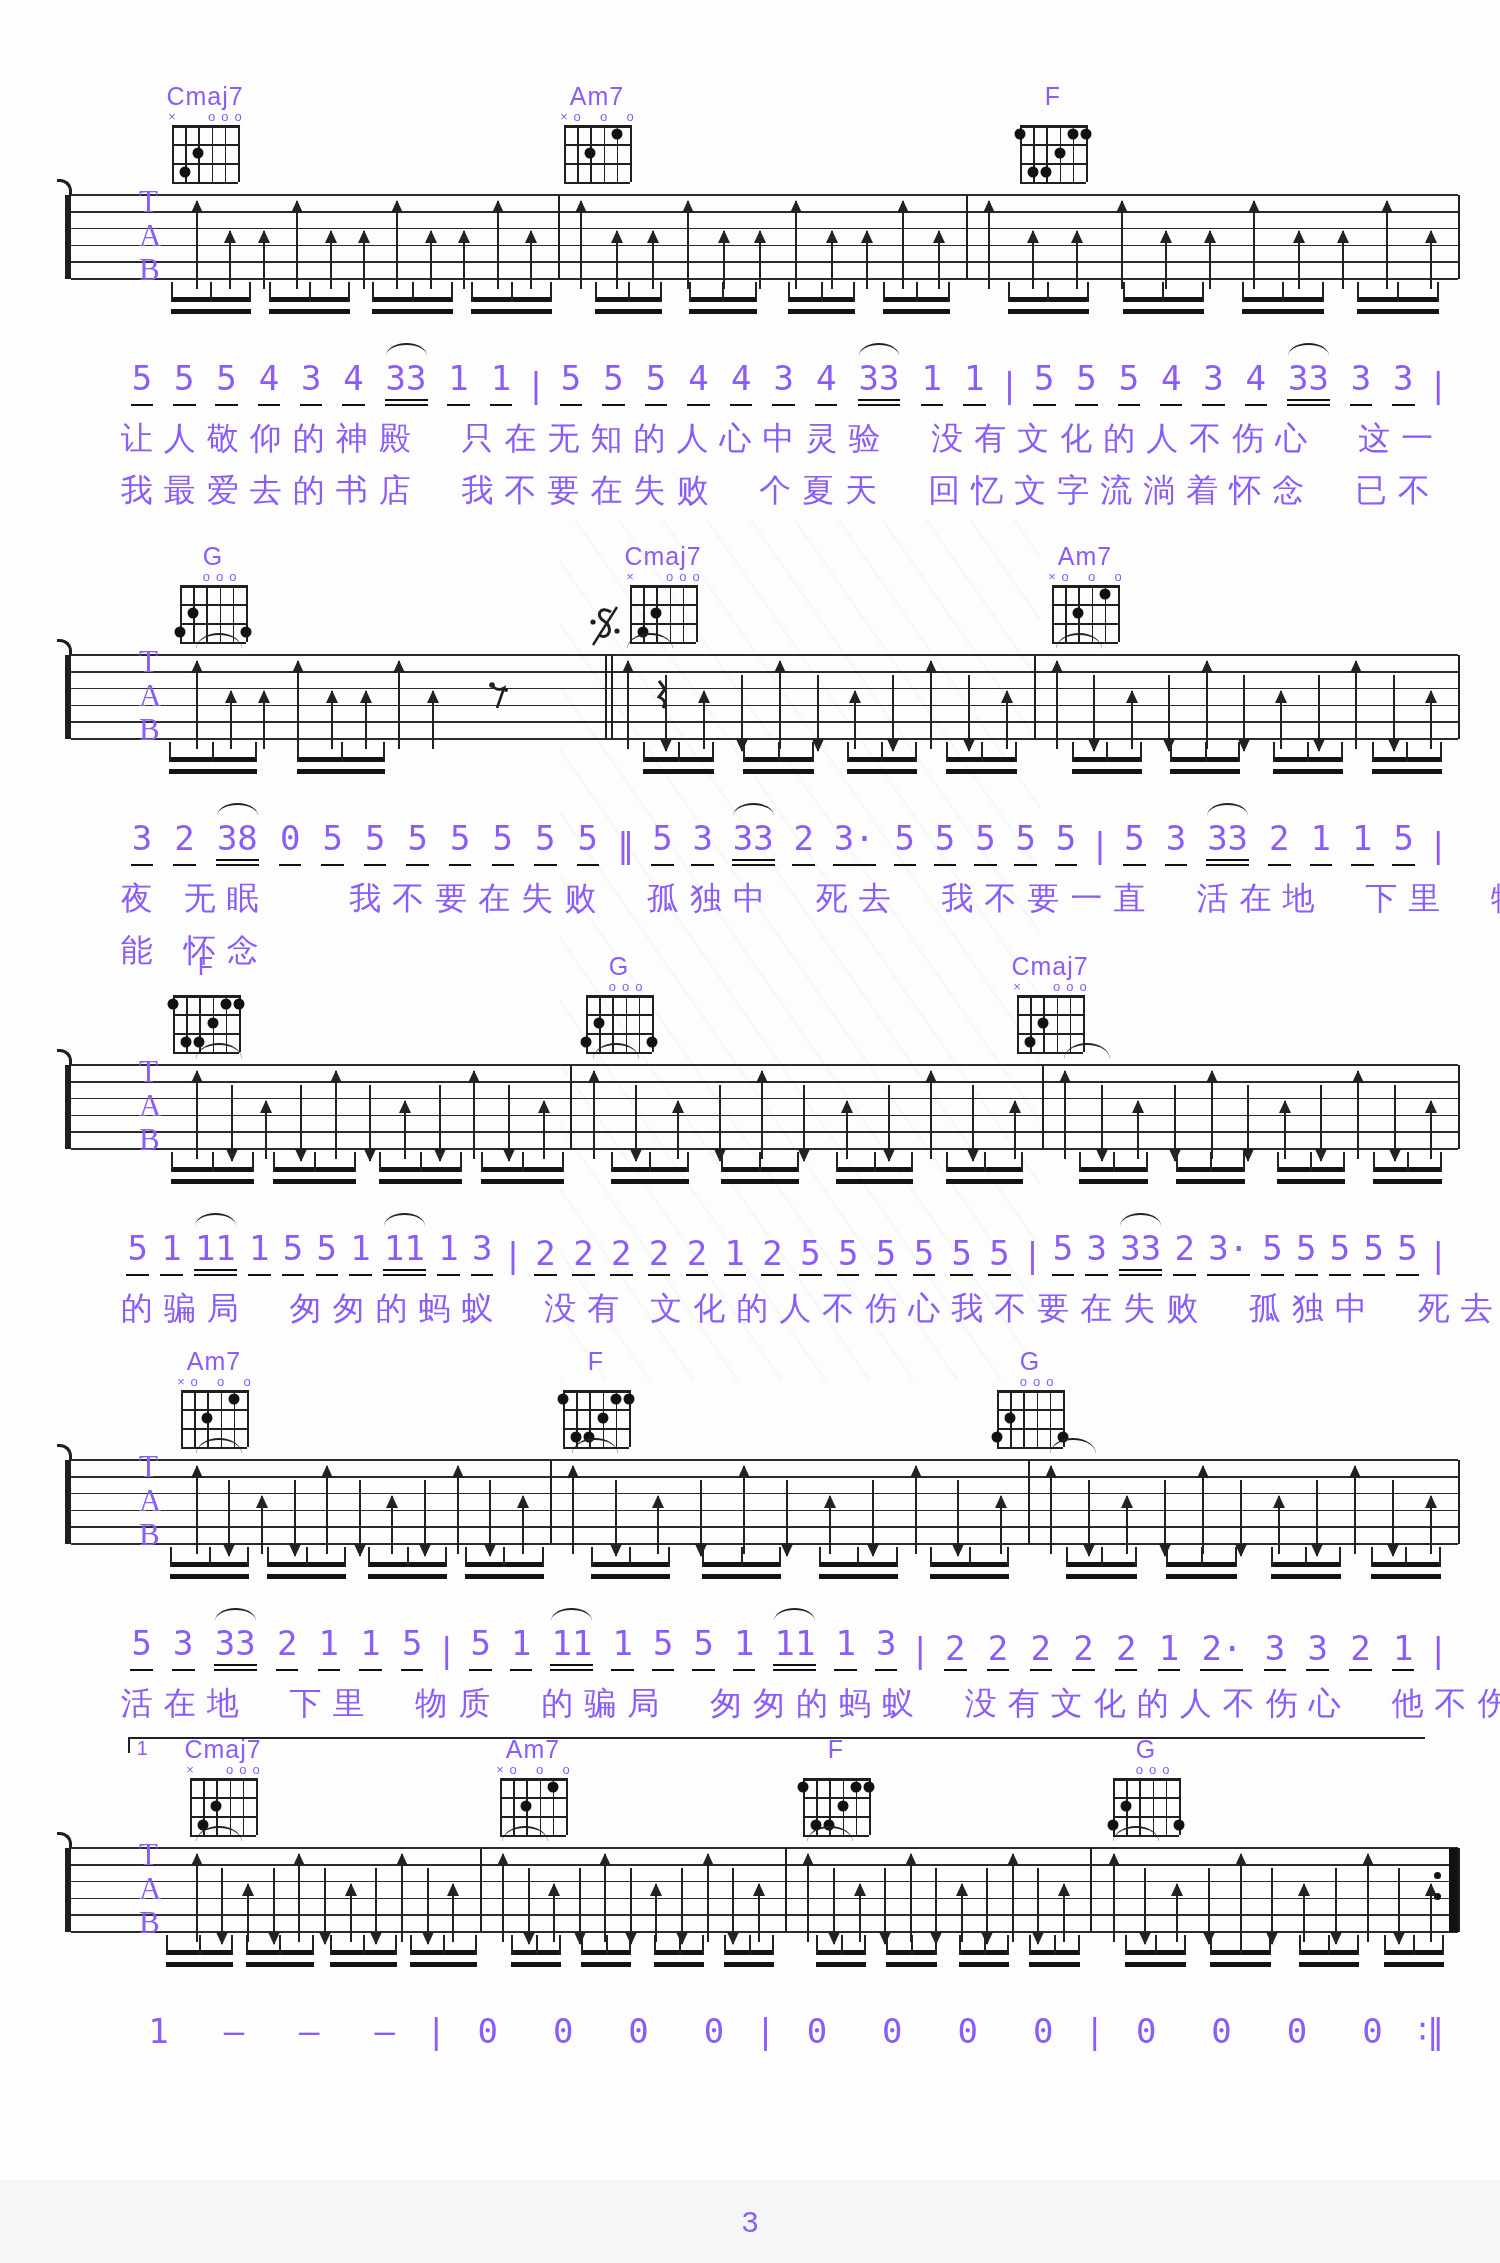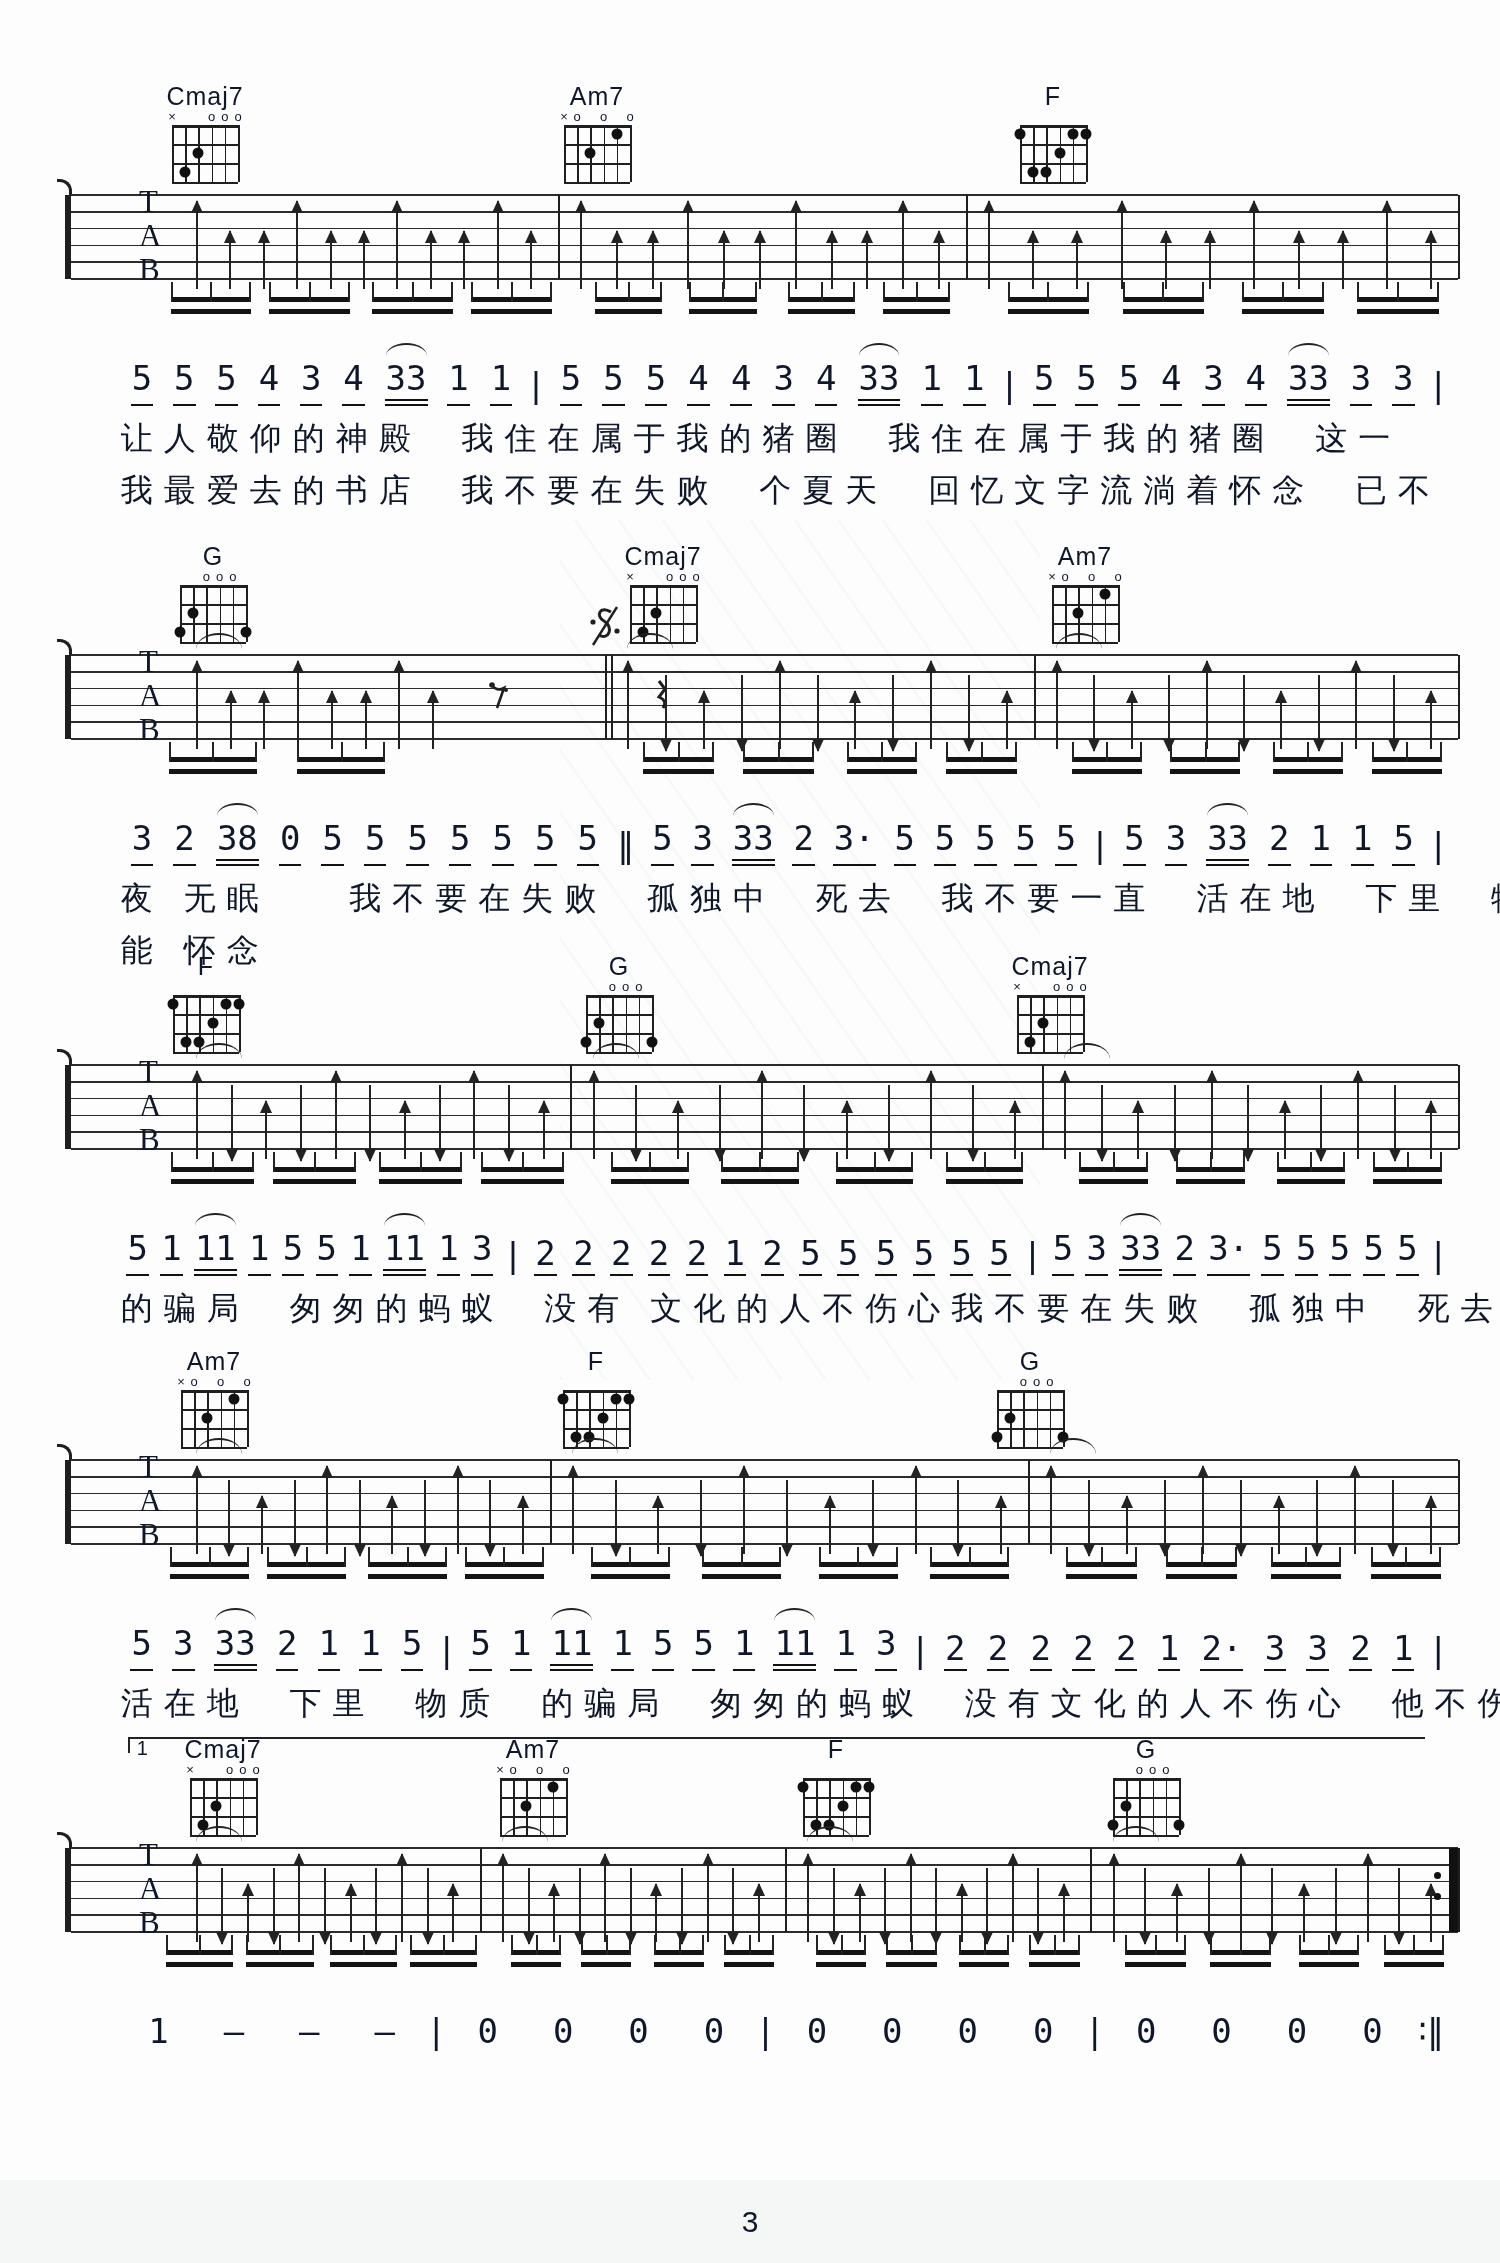--- a/index.html
+++ b/index.html
@@ -1,18 +1,18 @@
 <!DOCTYPE html>
 <html><head>
 <meta charset="utf-8">
 <style>
   * { margin:0; padding:0; box-sizing:border-box; }
   html,body { background:#ffffff; }
   .page { position:relative; width:1500px; height:2263px; margin:0 auto;
-          background:#fdfdfd; color:#0f172a; overflow:hidden;
+          background:#fdfdfd; color:#8b5cf6; overflow:hidden;
           font-family:"Liberation Sans", sans-serif; }
   .watermark { position:absolute; left:560px; top:520px; width:480px; height:860px;
           opacity:.04; background:repeating-linear-gradient(55deg,#5a7f6e 0 3px,transparent 3px 36px); }
   .system { position:absolute; left:65px; width:1395px; }
   
   .chord-row { position:relative; height:110px; }
   .chord { position:absolute; transform:translateX(-50%); width:80px; text-align:center; top:0; }
   .chord-name { font-size:25px; letter-spacing:1px; height:25px; line-height:23px; font-weight:500; }
   .chord-markers { position:relative; height:15px; width:66px; margin:0 auto; }
   .chord-markers span { position:absolute; transform:translateX(-50%); font-size:13px; line-height:14px; }
@@ -282,21 +282,21 @@
             <span class="n">5</span>
             <span class="n">4</span>
             <span class="n">3</span>
             <span class="n">4</span>
             <span class="n dbl tie">33</span>
             <span class="n">3</span>
             <span class="n">3</span>
           </div>
           <span class="n plain bar">|</span>
         </div>
-        <div class="lyric">让人敬仰的神殿  我住在属于我的猪圈  我住在属于我的猪圈  这一</div>
+        <div class="lyric">让人敬仰的神殿  只在无知的人心中灵验  没有文化的人不伤心  这一</div>
         <div class="lyric">我最爱去的书店  我不要在失败  个夏天  回忆文字流淌着怀念  已不</div>
       </div>
       <div class="system" style="top: 545px;">
         <div class="chord-row">
           <div class="chord" style="left: 148px;">
             <div class="chord-name">G</div>
             <div class="chord-markers">
               <span style="left: 40%;">o</span>
               <span style="left: 60%;">o</span>
               <span style="left: 80%;">o</span>

